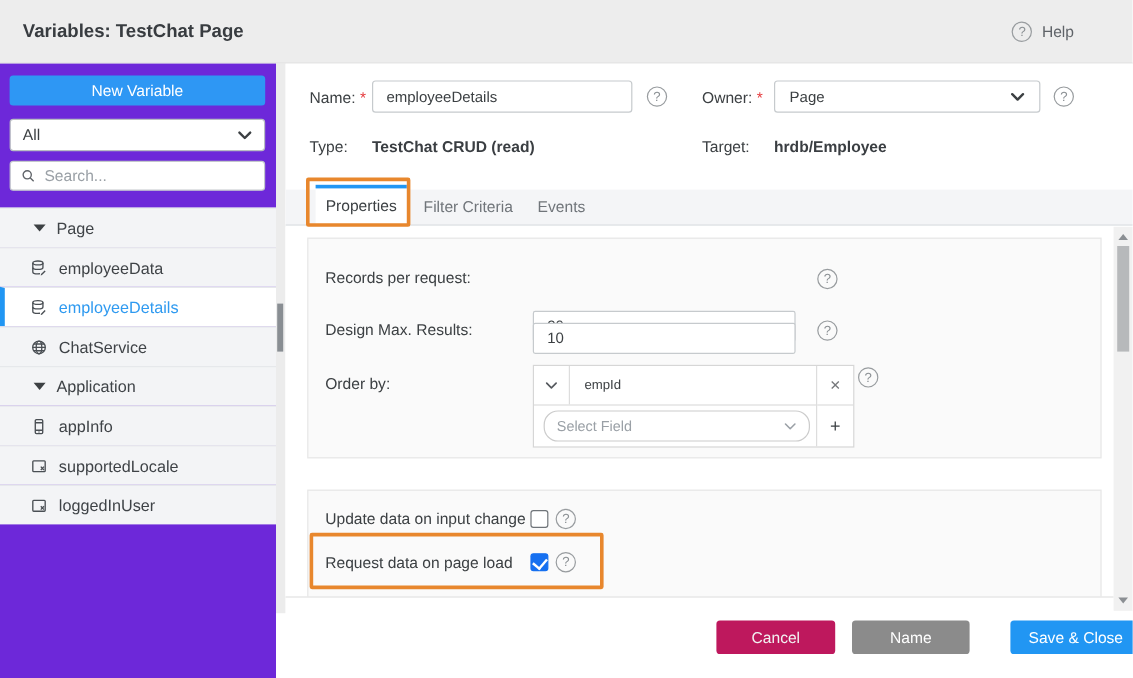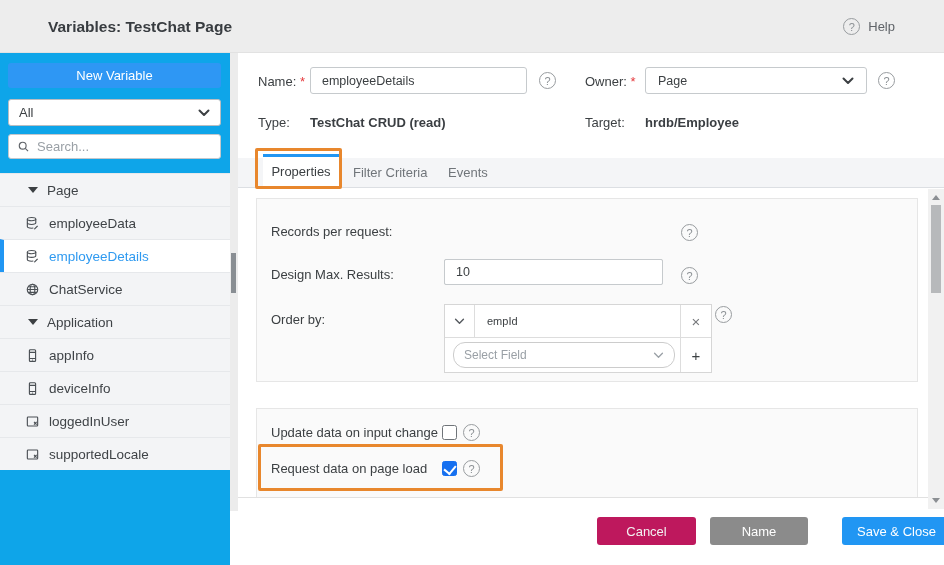--- a/index.html
+++ b/index.html
@@ -2,29 +2,29 @@
 <html><head>
 <meta charset="utf-8">
 <style>
   * { margin:0; padding:0; box-sizing:border-box; }
   html,body { width:944px; height:565px; }
   body { font-family:"Liberation Sans","DejaVu Sans",sans-serif; background:#fff; }
   #app { position:relative; width:944px; height:565px; background:#fff; overflow:hidden; }
 
   
   .header { position:absolute; left:0; top:0; width:944px; height:53px; background:#ededed; border-bottom:1px solid #e2e2e2; }
-  .header .title { position:absolute; left:48px; top:0; line-height:53px; font-size:15.5px; font-weight:600; color:#383c40; white-space:nowrap; }
+  .header .title { position:absolute; left:19px; top:0; line-height:53px; font-size:15.5px; font-weight:600; color:#383c40; white-space:nowrap; }
   .header .help { position:absolute; right:49px; top:0; height:53px; display:flex; align-items:center; gap:8px; cursor:pointer; }
   .header .help .help-label { font-size:13px; color:#5f6368; }
 
   .help-icon { width:17px; height:17px; border:1px solid #989c9f; border-radius:50%; color:#8b9094;
                font-size:11px; display:inline-flex; align-items:center; justify-content:center; flex:0 0 auto; background:transparent; }
 
   
-  .sidebar { position:absolute; left:0; top:53px; width:230px; bottom:0; background:#0ea5e9; }
+  .sidebar { position:absolute; left:0; top:53px; width:230px; bottom:0; background:#6d28d9; }
   .new-var-btn { position:absolute; left:8px; top:10px; width:213px; height:25px; background:#2e97f4; color:#fff;
                  border:none; border-radius:3px; font-size:13px; font-family:inherit; cursor:pointer; }
   .sb-select { position:absolute; left:8px; top:46px; width:213px; height:27px; border:1px solid #b9bdc2; border-radius:3px;
                background:#fff; display:flex; align-items:center; padding:0 10px; font-size:13px; color:#3c4043; cursor:pointer; }
   .sb-select .chev { margin-left:auto; }
   .sb-search { position:absolute; left:8px; top:81px; width:213px; height:25px; border:1px solid #c3c7cc; border-radius:3px;
                background:#fff; display:flex; align-items:center; padding:0 8px; }
   .sb-search input { border:none; outline:none; flex:1; font-size:13px; color:#3c4043; margin-left:7px; font-family:inherit; background:transparent; }
   .sb-search input::placeholder { color:#9aa0a6; }
   .sb-list { position:absolute; left:0; top:120px; width:230px; }
@@ -207,49 +207,39 @@
         <span class="sb-icon">
           <svg width="15" height="15" viewBox="0 0 16 16" fill="none" stroke="#4a4f54" stroke-width="1.2">
               <rect x="4.7" y="1.8" width="6.6" height="12.4" rx="1"></rect>
               <path d="M4.7 4.6h6.6M4.7 11.2h6.6"></path>
               <circle cx="8" cy="12.8" r="0.6" fill="#4a4f54" stroke="none"></circle>
             </svg>
         </span>
         <span class="sb-label">appInfo</span>
       </div>
 
-      <div class="sb-row">
-        <span class="sb-icon">
-          <svg width="15" height="15" viewBox="0 0 16 16" fill="none" stroke="#4a4f54" stroke-width="1.2">
-              <rect x="4.7" y="1.8" width="6.6" height="12.4" rx="1"></rect>
-              <path d="M4.7 4.6h6.6M4.7 11.2h6.6"></path>
-              <circle cx="8" cy="12.8" r="0.6" fill="#4a4f54" stroke="none"></circle>
-            </svg>
-        </span>
-        <span class="sb-label">deviceInfo</span>
-      </div>
 
       <div class="sb-row">
         <span class="sb-icon">
           <svg width="15" height="15" viewBox="0 0 16 16" fill="none" stroke="#4a4f54" stroke-width="1.2">
               <rect x="2.5" y="3.2" width="11" height="9.6" rx="0.8"></rect>
               <path d="M9.6 8.4l2.8 3M12.4 8.4l-2.8 3"></path>
             </svg>
         </span>
-        <span class="sb-label">loggedInUser</span>
+        <span class="sb-label">supportedLocale</span>
       </div>
 
       <div class="sb-row">
         <span class="sb-icon">
           <svg width="15" height="15" viewBox="0 0 16 16" fill="none" stroke="#4a4f54" stroke-width="1.2">
               <rect x="2.5" y="3.2" width="11" height="9.6" rx="0.8"></rect>
               <path d="M9.6 8.4l2.8 3M12.4 8.4l-2.8 3"></path>
             </svg>
         </span>
-        <span class="sb-label">supportedLocale</span>
+        <span class="sb-label">loggedInUser</span>
       </div>
 
     </div>
   </div>
   <div class="sb-gutter"></div>
   <div class="sb-thumb"></div>
 
   <div class="main">
 
     <div class="fld-label name-label">
@@ -285,21 +275,21 @@
     </div>
 
     <div class="viewport">
 
       <div class="card card1">
         <div class="prop-label" style="top:25px;">Records per request:</div>
         <input class="text-input prop-input" style="top: 20px; margin-top: 40px;" type="text" value="20">
         <span class="help-icon prop-help" style="top:25px;">?</span>
 
         <div class="prop-label" style="top:68px;">Design Max. Results:</div>
-        <input class="text-input prop-input" style="top: 60px;" type="text" value="10">
+        <input class="text-input prop-input" style="top: 70px;" type="text" value="10">
         <span class="help-icon prop-help" style="top:68px;">?</span>
 
         <div class="prop-label" style="top:113px;">Order by:</div>
         <div class="ob-group">
           <div class="ob-left">
             <div class="ob-row1">
               <div class="ob-chev-cell">
                 <span>
                   <svg width="11" height="7" viewBox="0 0 12 8">
                       <path d="M1.5 1.5L6 6l4.5-4.5" fill="none" stroke="#55595e" stroke-width="1.6" stroke-linecap="round" stroke-linejoin="round"></path>

